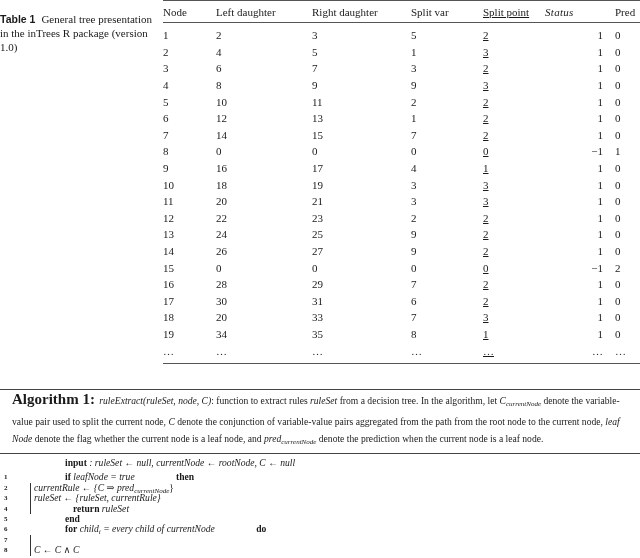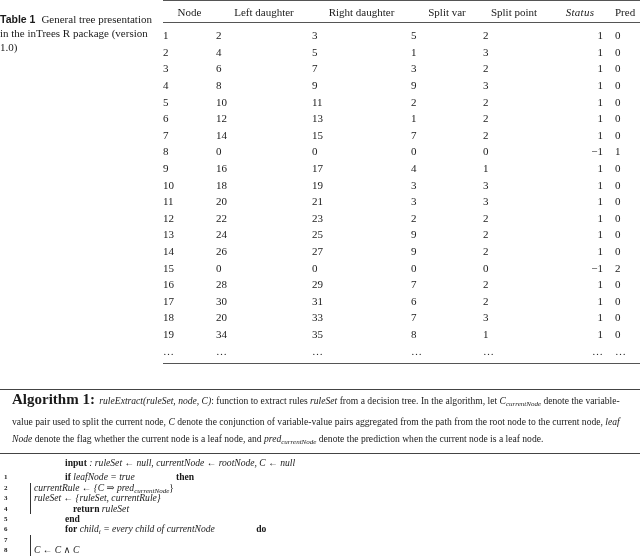--- a/index.html
+++ b/index.html
@@ -3,28 +3,28 @@
   <meta charset="utf-8">
   <style>
     html, body { margin: 0; padding: 0; background: #ffffff; }
     body { width: 640px; height: 558px; position: relative; overflow: hidden;
            font-family: "Liberation Serif", "DejaVu Serif", serif; color: #1a1a1a; }
     .caption { position: absolute; left: 0; top: 12px; width: 152px; font-size: 11px; line-height: 14px; }
     .caption .tlabel { font-family: "Liberation Sans", "DejaVu Sans", sans-serif; font-weight: bold; font-size: 10.5px; margin-right: 6px; }
     .tablewrap { position: absolute; left: 163px; top: 0; width: 477px; }
     table { border-collapse: collapse; width: 100%; font-size: 11px; }
     table thead tr { border-top: 1.5px solid #555; border-bottom: 1px solid #555; }
-    table th { font-weight: normal; text-align: center; height: 21px; padding: 0; white-space: nowrap; }
+    table th { font-weight: normal; text-align: left; height: 21px; padding: 0; white-space: nowrap; }
     table th.it { font-style: italic; letter-spacing: 0.3px; }
     table td { height: 16.6px; padding: 0; line-height: 16px; }
     table tbody tr:first-child td { padding-top: 4px; }
     table tbody tr:last-child { border-bottom: 1.5px solid #555; }
     table tbody tr:last-child td { padding-bottom: 4px; }
     .c0 { width: 53px; } .c1 { width: 96px; } .c2 { width: 99px; } .c3 { width: 72px; }
-    .c4 { width: 62px; } .c5 { width: 58px; text-align: right; padding-right: 12px !important; }
+    .c4 { width: 62px; text-decoration: underline; } .c5 { width: 58px; text-align: right; padding-right: 12px !important; }
     .c6 { text-align: left; padding-left: 0; }
     .algo { position: absolute; left: 0; top: 389px; width: 640px; }
     .algo .toprule { border-top: 1.5px solid #444; }
     .algo .desc { font-size: 9.6px; line-height: 17px; padding: 0 0 0 12px; margin-top: 1px; }
     .algo .desc .head { font-weight: bold; font-size: 15px; font-family: "Liberation Serif", serif; margin-right: 2px; }
     .algo .desc i { font-style: italic; }
     .algo .midrule { border-top: 1px solid #444; margin-top: 2px; }
     .code { font-size: 9.6px; line-height: 10.4px; position: relative; padding-left: 0; }
     .code .io { padding-left: 26px; }
     .code .line { position: relative; height: 10.4px; white-space: nowrap; }
@@ -45,21 +45,21 @@
 
 <div class="tablewrap">
   <table>
     <thead>
       <tr>
         <th class="c0">Node</th>
         <th class="c1">Left daughter</th>
         <th class="c2">Right daughter</th>
         <th class="c3">Split var</th>
         <th class="c4">Split point</th>
-        <th class="c5 it" style="text-align:center;padding-right:0 !important;">Status</th>
+        <th class="c5 it" style="text-align:left;padding-right:0 !important;">Status</th>
         <th class="c6">Pred</th>
       </tr>
     </thead>
     <tbody id="tbody">
         <tr>
           <td class="c0">1</td>
           <td class="c1">2</td>
           <td class="c2">3</td>
           <td class="c3">5</td>
           <td class="c4">2</td>

